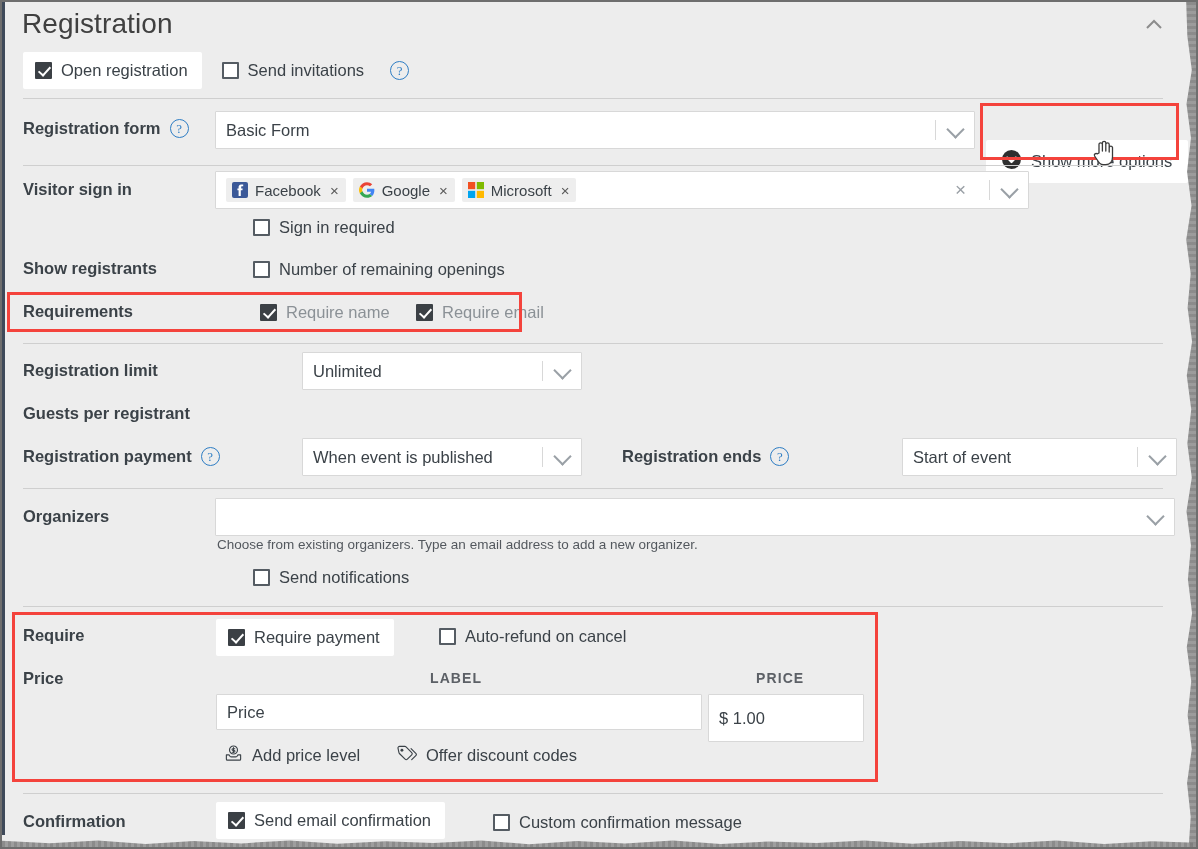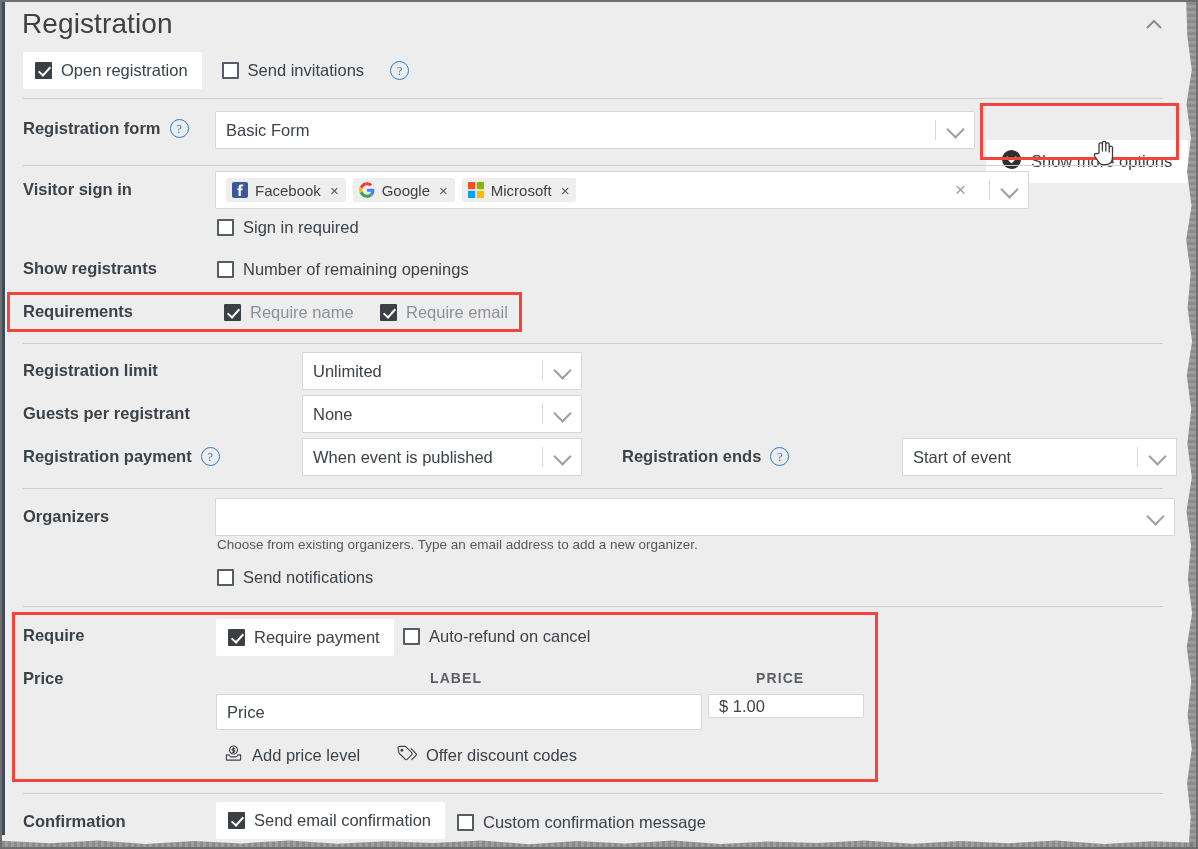--- a/index.html
+++ b/index.html
@@ -51,21 +51,21 @@
   }
 
   
   .toprow{position:absolute;left:18px;top:50px;display:flex;align-items:center;}
   .chipbtn{
     display:flex;align-items:center;gap:9px;
     padding:9px 14px 9px 12px;
     background:#ffffff;border-radius:2px;
     cursor:pointer;
   }
-  .chipbtn.plain{background:transparent;}
+  .chipbtn.plain{background:transparent;margin-left:36px;}
   .chkbox{
     width:17px;height:17px;box-sizing:border-box;
     border:2px solid #555c63;background:#ffffff;
     display:inline-block;position:relative;flex:0 0 auto;
     border-radius:1px;
   }
   .chkbox.on{background:#3b4045;border-color:#3b4045;}
   .chkbox.on:after{
     content:"";position:absolute;left:4px;top:0px;
     width:5px;height:10px;border:solid #ffffff;
@@ -276,25 +276,20 @@
     <hr class="sep" style="top:341px;">
 
     <div class="rowlbl" style="position:absolute;left:18px;top:359px;">Registration limit</div>
     <div class="field" style="position:absolute;left:297px;top:350px;width:280px;">
       <span class="val">Unlimited</span>
       <span class="divider-v"></span>
       <span class="caret"></span>
     </div>
 
     <div class="rowlbl" style="position:absolute;left:18px;top:402px;">Guests per registrant</div>
-    <div class="field" style="position:absolute;left:297px;top:393px;width:280px;">
-      <span class="val">None</span>
-      <span class="divider-v"></span>
-      <span class="caret"></span>
-    </div>
 
     <div class="row" style="left:18px;top:445px;">
       <span class="rowlbl">Registration payment</span>
       <span class="qmark" style="margin-left:9px;">?</span>
     </div>
     <div class="field" style="position:absolute;left:297px;top:436px;width:280px;">
       <span class="val">When event is published</span>
       <span class="divider-v"></span>
       <span class="caret"></span>
     </div>
@@ -334,21 +329,21 @@
       <span class="chiplbl">Auto-refund on cancel</span>
     </div>
 
     <div class="rowlbl" style="position:absolute;left:18px;top:667px;">Price</div>
     <div class="colhdr" style="position:absolute;left:425px;top:668px;">LABEL</div>
     <div class="colhdr" style="position:absolute;left:751px;top:668px;">PRICE</div>
 
     <div class="field" style="position:absolute;left:211px;top:692px;width:486px;height:36px;">
       <span class="val">Price</span>
     </div>
-    <div class="field" style="position:absolute;left:703px;top:692px;width:156px;height:24px;">
+    <div class="field" style="position:absolute;left:703px;top:692px;width:156px;height:48px;">
       <span class="val">$ 1.00</span>
     </div>
 
     <div class="linkrow" style="position:absolute;left:219px;top:742px;">
       <span>
         <svg width="19" height="19" viewBox="0 0 20 20">
             <path d="M2.5 11.5 V16 a1 1 0 0 0 1 1 h13 a1 1 0 0 0 1 -1 v-4.5 l-2.4 0 a1 1 0 0 0 -.95 .7 a1.9 1.9 0 0 1 -1.8 1.3 h-4.7 a1.9 1.9 0 0 1 -1.8 -1.3 a1 1 0 0 0 -.95 -.7 z" fill="none" stroke="#3b4248" stroke-width="1.2" stroke-linejoin="round"></path>
             <circle cx="10" cy="6.3" r="4.2" fill="none" stroke="#3b4248" stroke-width="1.2"></circle>
             <path d="M10 3.6 v5.4 M11.4 4.9 h-2 a.95 .95 0 0 0 0 1.9 h1.2 a.95 .95 0 0 1 0 1.9 h-2" fill="none" stroke="#3b4248" stroke-width="1.1" stroke-linecap="round"></path>
           </svg>

